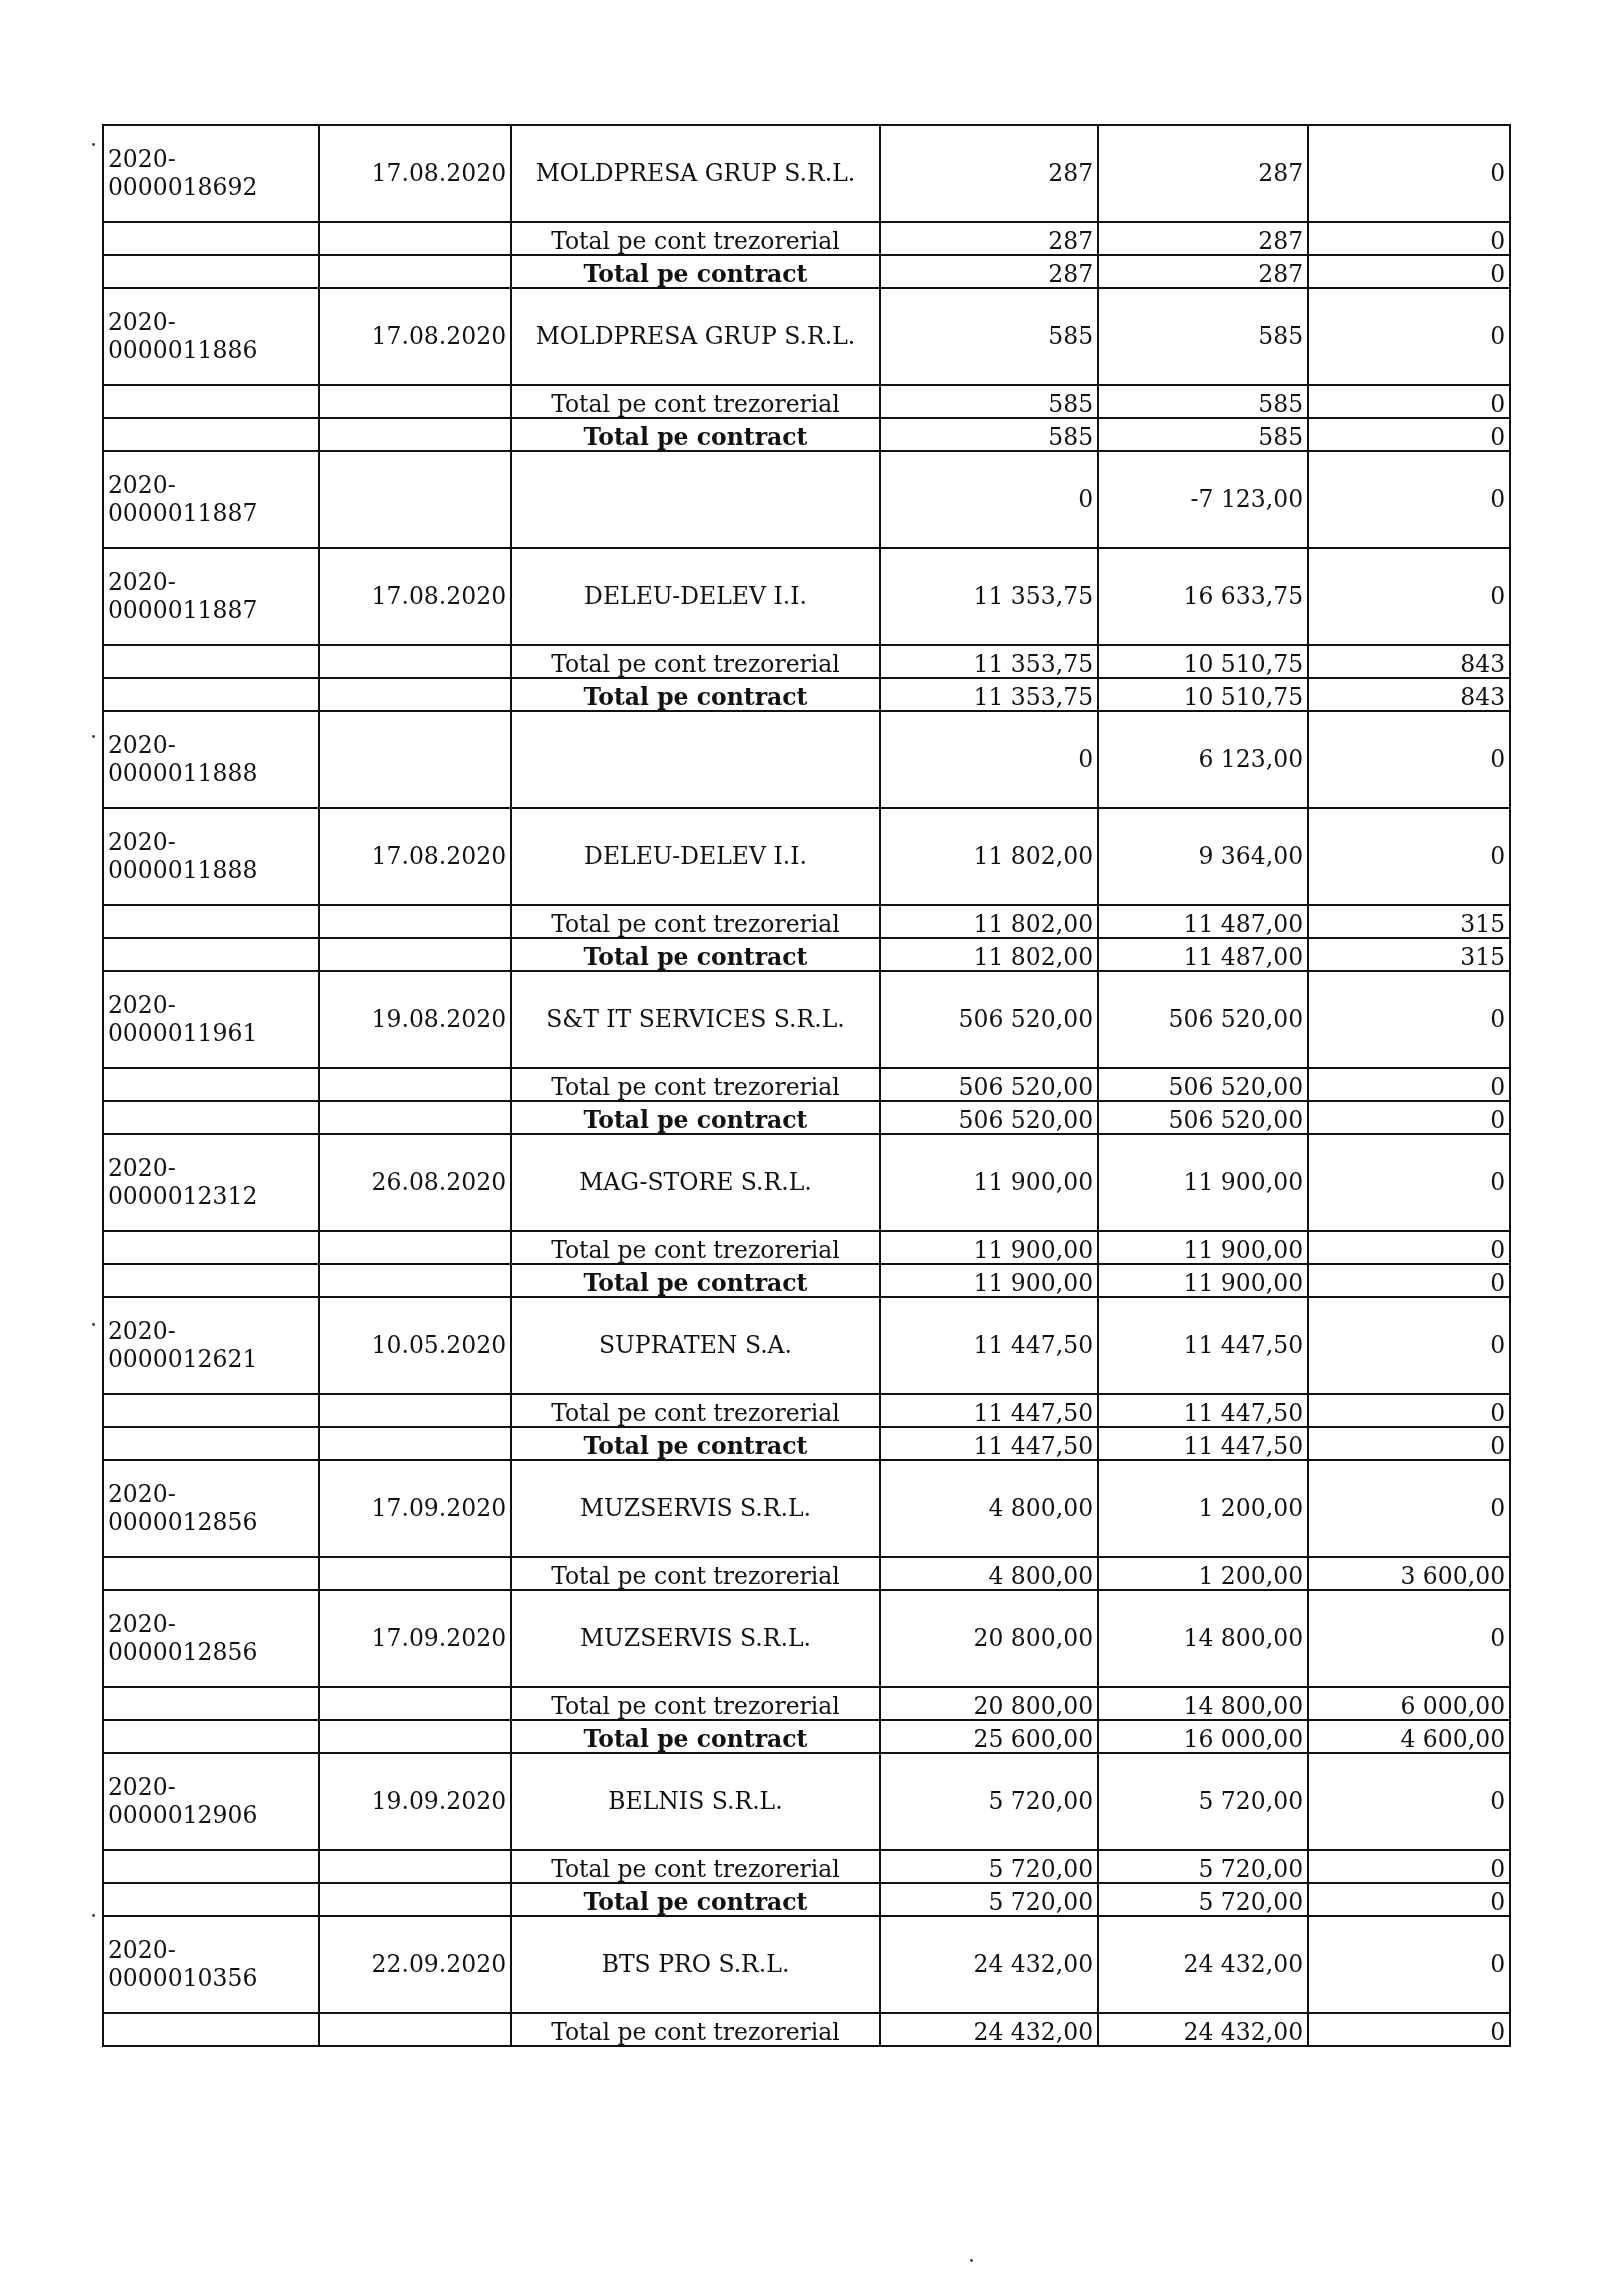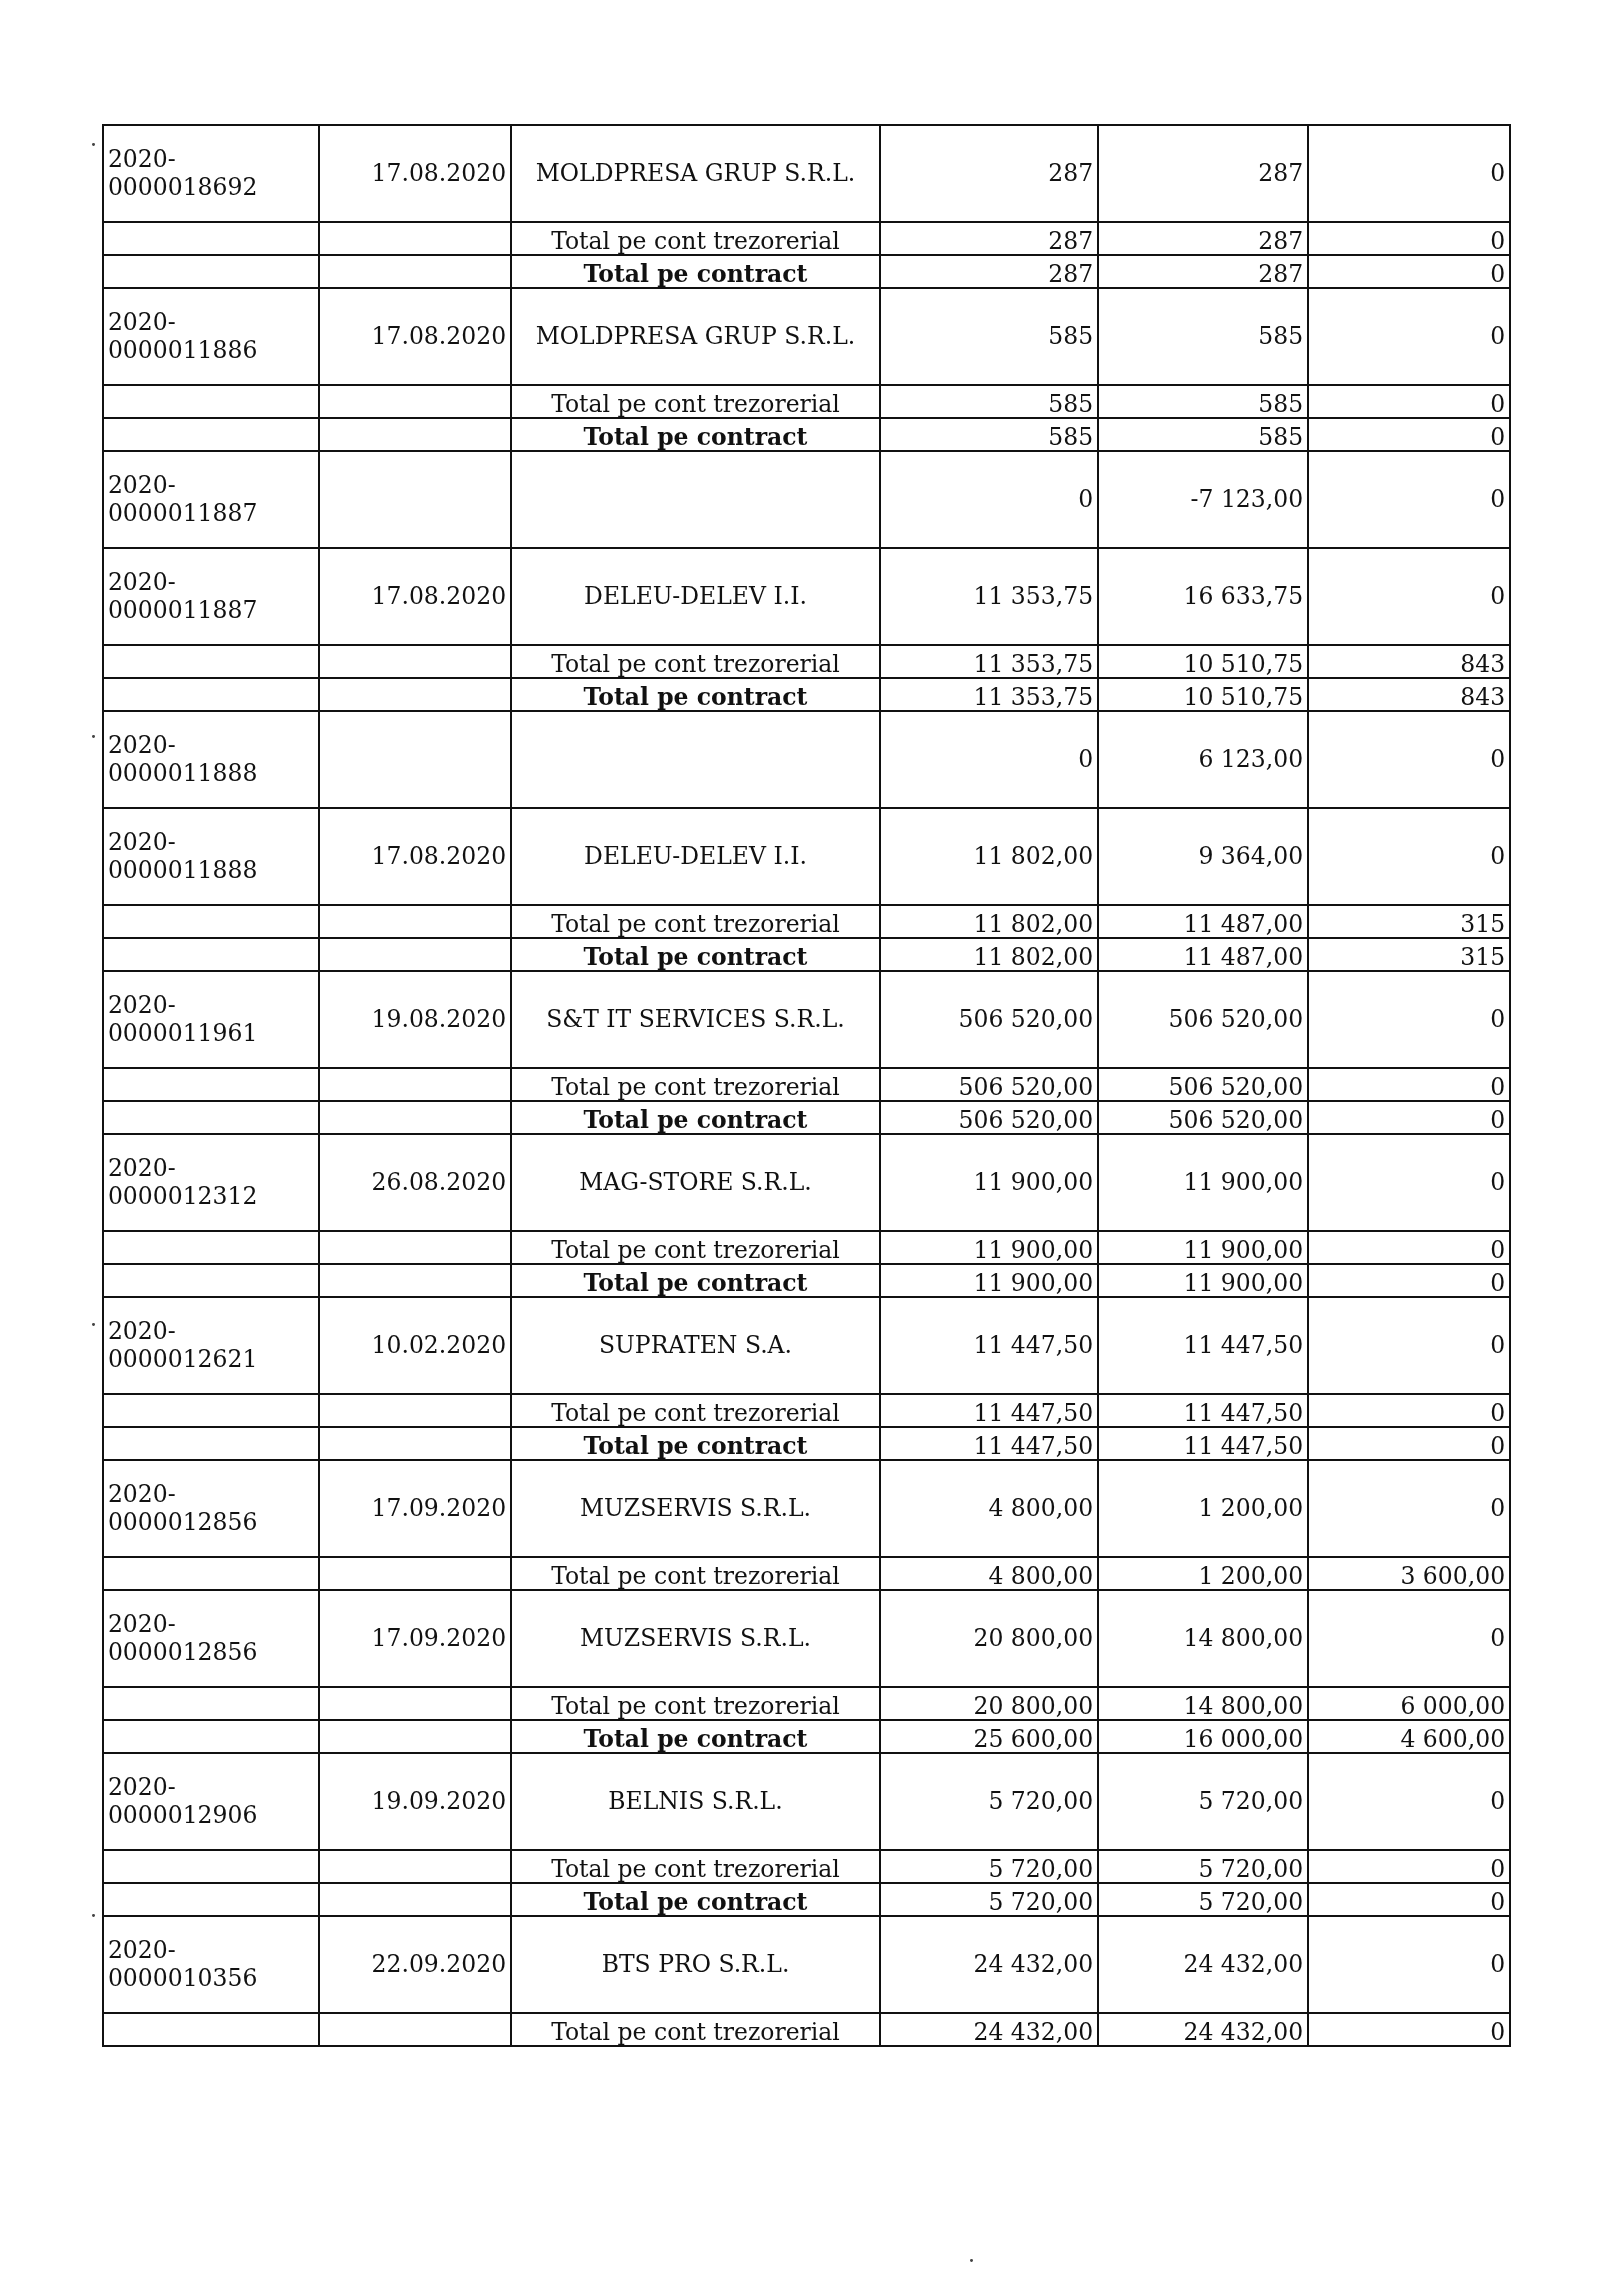--- a/index.html
+++ b/index.html
@@ -191,21 +191,21 @@
         <tr class="sub total-contract">
           <td></td>
           <td></td>
           <td class="label">Total pe contract</td>
           <td class="num">11 900,00</td>
           <td class="num">11 900,00</td>
           <td class="num">0</td>
         </tr>
         <tr class="main">
           <td class="contract"><span>2020-</span><br><span>0000012621</span></td>
-          <td class="date">10.02.2020</td>
+          <td class="date">10.05.2020</td>
           <td class="label">SUPRATEN S.A.</td>
           <td class="num">11 447,50</td>
           <td class="num">11 447,50</td>
           <td class="num">0</td>
         </tr>
         <tr class="sub total-treasury">
           <td></td>
           <td></td>
           <td class="label">Total pe cont trezorerial</td>
           <td class="num">11 447,50</td>

